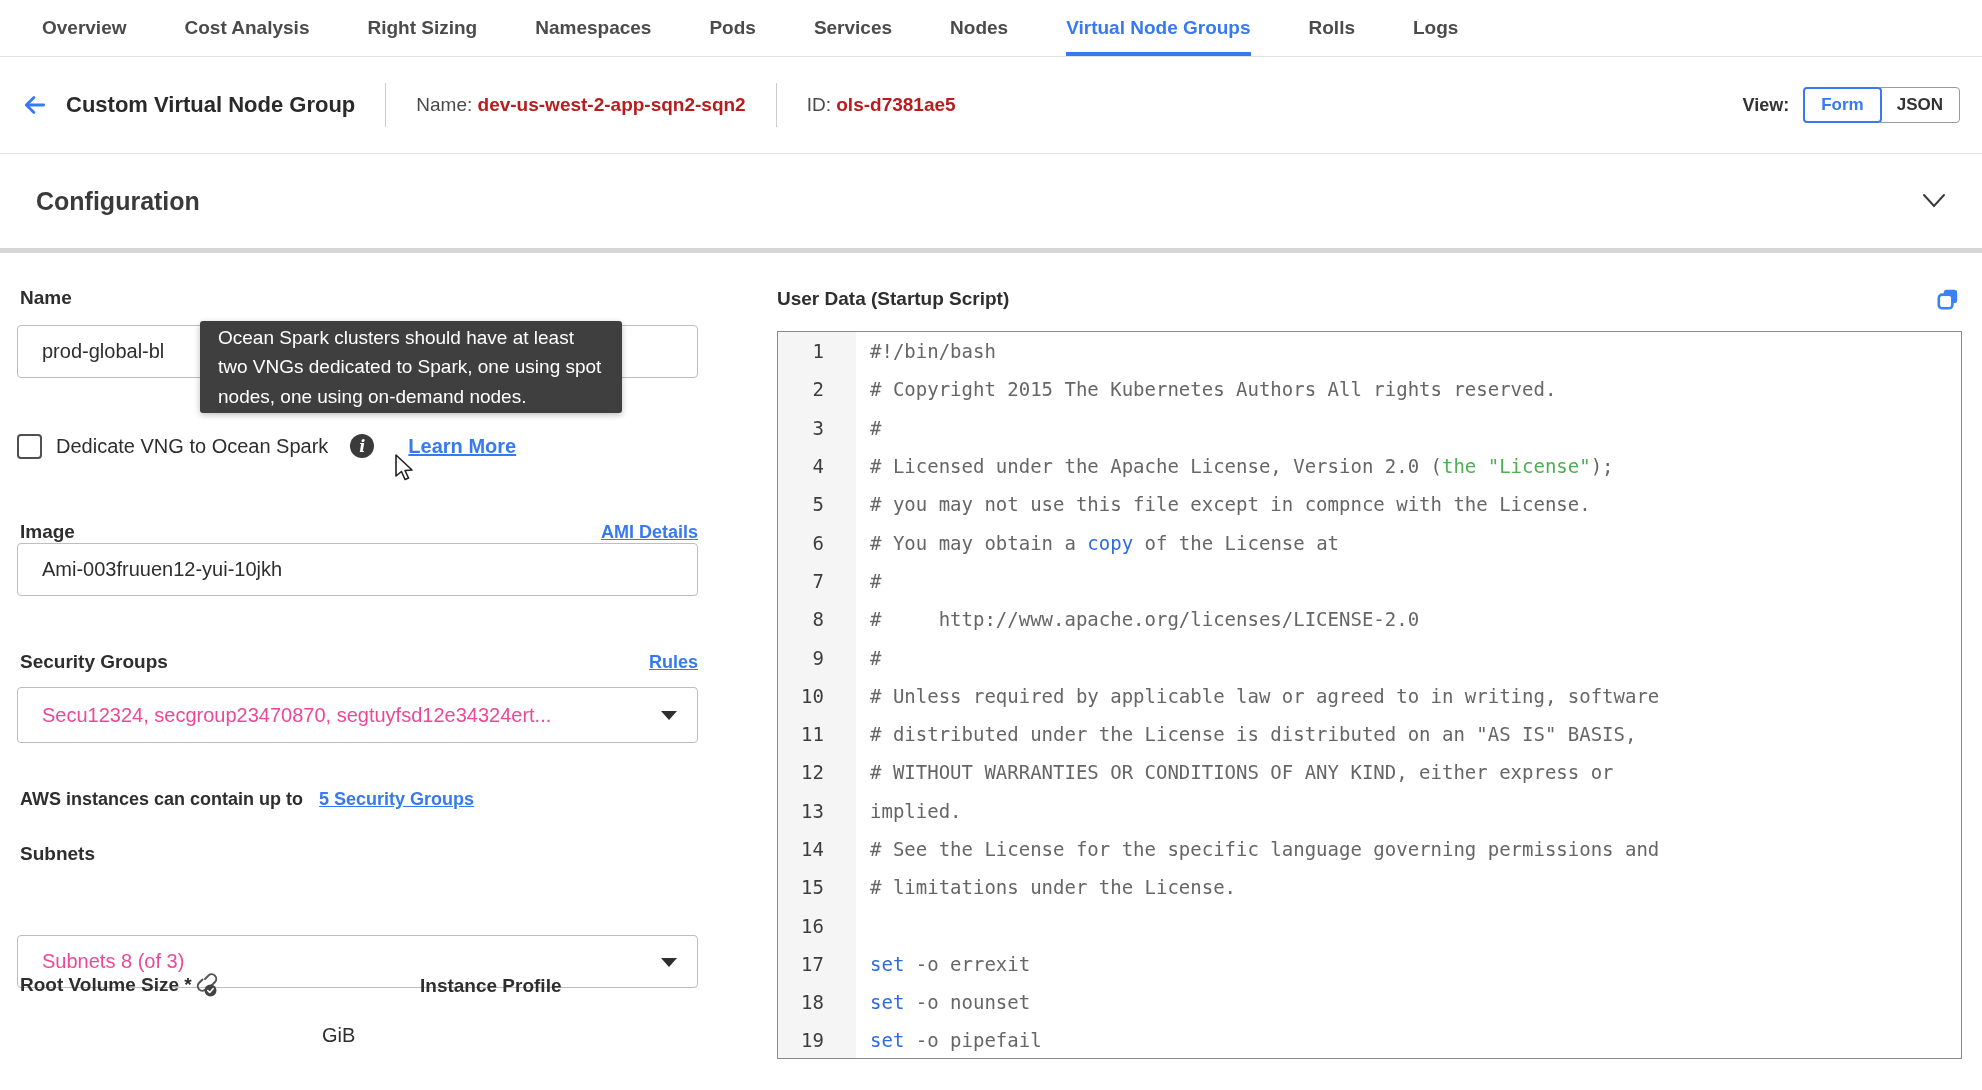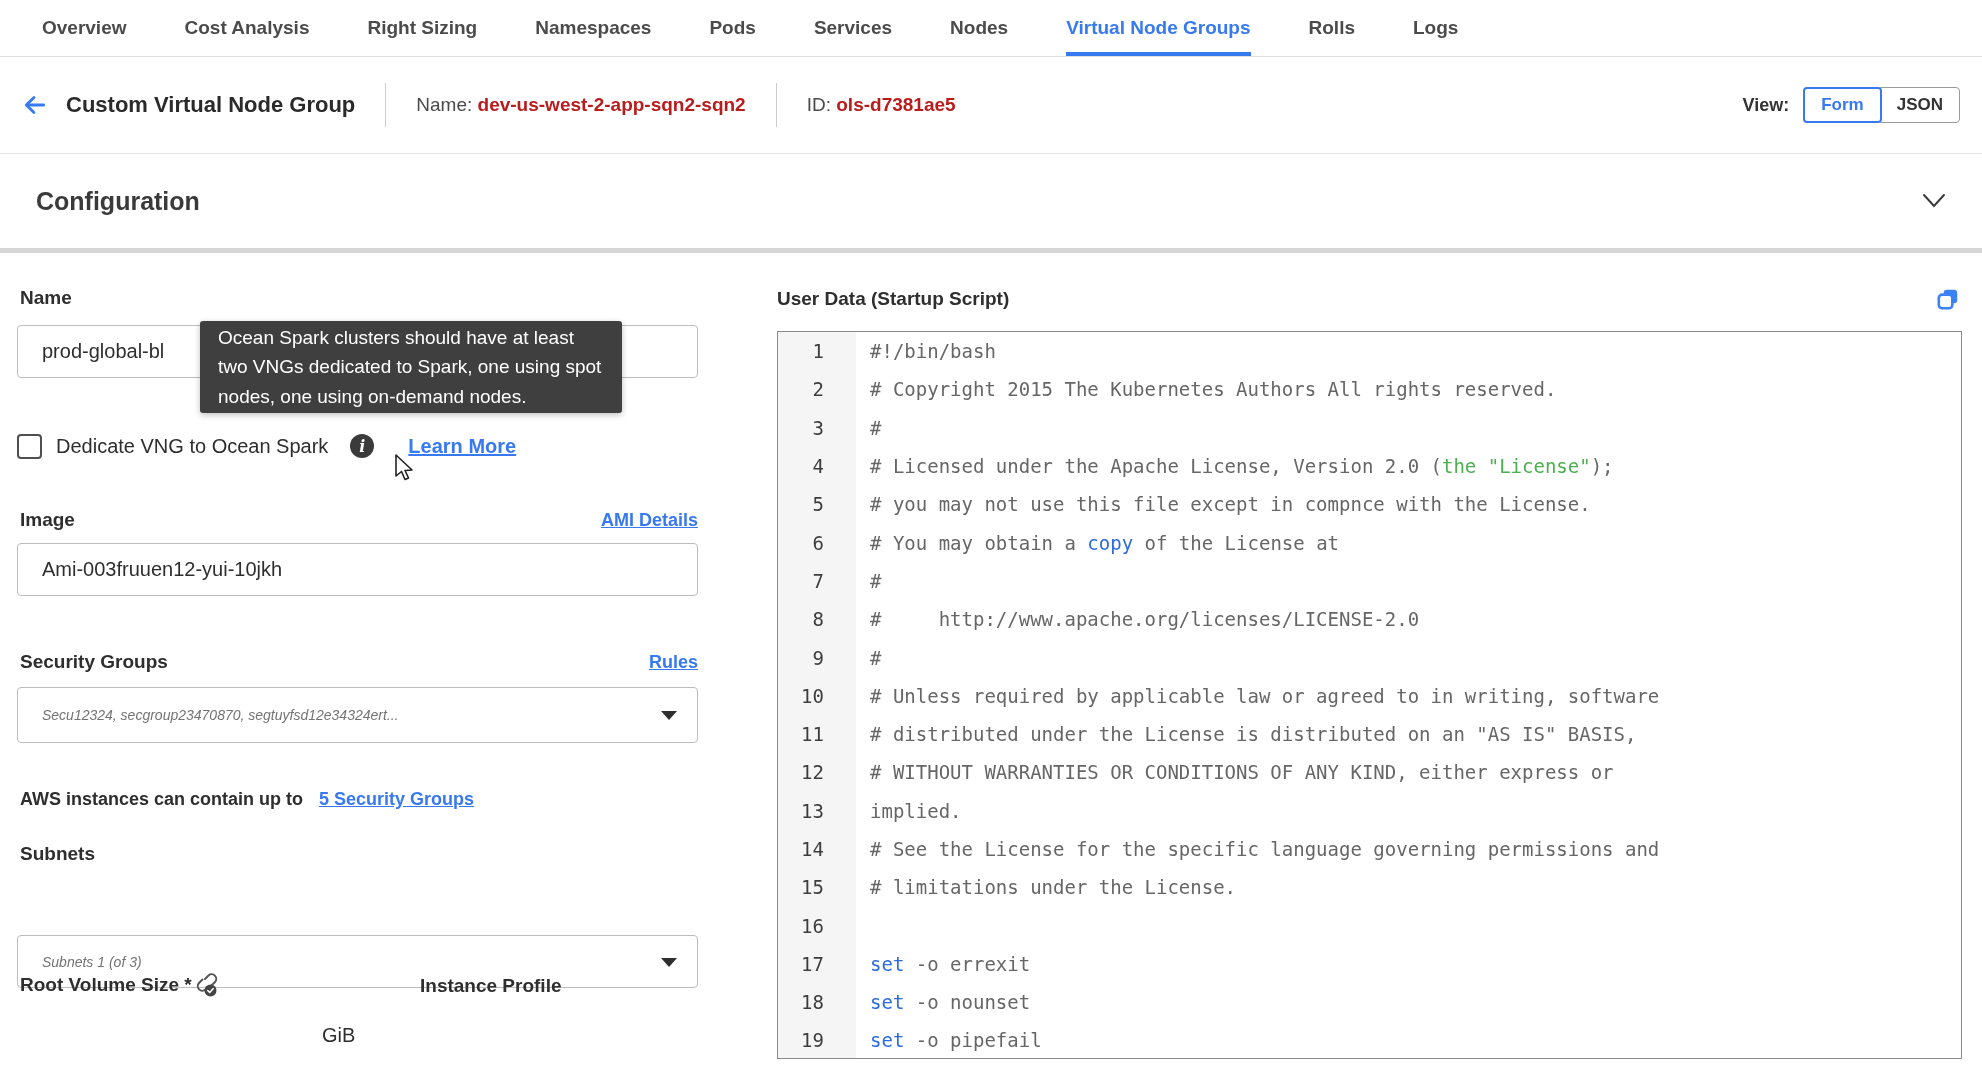--- a/index.html
+++ b/index.html
@@ -60,22 +60,22 @@
   .abs{position:absolute;}
   .fld-label{font-size:19px;font-weight:600;color:#2e2e2e;}
   .label-row{display:flex;justify-content:space-between;align-items:flex-end;}
   .link{font-size:18px;font-weight:600;color:var(--accent);text-decoration:underline;cursor:pointer;white-space:nowrap;}
   .text-input{
     height:53px;border:1px solid var(--border-input);border-radius:4px;background:#fff;
     display:flex;align-items:center;padding:0 24px;font-size:20px;color:#2e2e2e;
   }
   .select{
     height:53px;border:1px solid var(--border-input);border-radius:4px;background:#fff;
-    display:flex;align-items:center;padding:0 52px 0 24px;font-size:14px;color:#737373;
-    position:relative;cursor:pointer;font-style:italic;
+    display:flex;align-items:center;padding:0 52px 0 24px;font-size:20px;color:#ec4899;
+    position:relative;cursor:pointer;
   }
   .select .caret{
     position:absolute;right:20px;top:50%;margin-top:-4px;width:0;height:0;
     border-left:8px solid transparent;border-right:8px solid transparent;border-top:9px solid #2e2e2e;
   }
   .ellip{overflow:hidden;text-overflow:ellipsis;white-space:nowrap;}
   
   .tooltip{
     width:422px;background:var(--tooltip-bg);color:#fff;border-radius:3px;
     padding:2px 18px;font-size:19px;line-height:1.55;z-index:5;
@@ -174,21 +174,21 @@
     <span class="check-label">Dedicate VNG to Ocean Spark</span>
     <span class="info-icon">i</span>
     <span class="link" style="font-size:20px;margin-left:20px;">Learn More</span>
   </div>
   <div class="abs" style="left:392px;top:200px;z-index:6;">
     <svg width="26" height="30" viewBox="0 0 26 30">
       <path d="M4 2 L4 23 L9.5 18.5 L13 26.5 L16.5 25 L13 17.5 L20 17 Z" fill="#fff" stroke="#222" stroke-width="1.6" stroke-linejoin="round"></path>
     </svg>
   </div>
 
-  <div class="abs label-row" style="left:20px;top:256px;width:678px;">
+  <div class="abs label-row" style="left:20px;top:268px;width:678px;">
     <span class="fld-label">Image</span>
     <span class="link">AMI Details</span>
   </div>
   <div class="abs text-input" style="left:17px;top:290px;width:681px;">
     <span>Ami-003fruuen12-yui-10jkh</span>
   </div>
 
   <div class="abs label-row" style="left:20px;top:398px;width:678px;">
     <span class="fld-label">Security Groups</span>
     <span class="link">Rules</span>
@@ -197,21 +197,21 @@
     <span class="ellip">Secu12324, secgroup23470870, segtuyfsd12e34324ert...</span>
     <span class="caret"></span>
   </div>
   <div class="abs helper-row" style="left:20px;top:536px;text-align:center;">
     <span class="helper-text">AWS instances can contain up to</span>
     <span class="link">5 Security Groups</span>
   </div>
 
   <div class="abs fld-label" style="left:20px;top:590px;">Subnets</div>
   <div class="abs select" style="left:17px;top:626px;width:681px;">
-    <span>Subnets 1 (of 3)</span>
+    <span>Subnets 8 (of 3)</span>
     <span class="caret"></span>
   </div>
 
   <div class="abs" style="left:20px;top:718px;display:flex;align-items:center;gap:0;">
     <span class="fld-label">Root Volume Size *</span>
     <span>
       <svg width="27" height="27" viewBox="0 0 27 27" fill="none">
         <path d="M10.5 14.5 L7 18 a4.6 4.6 0 0 0 6.5 6.5 l3.5-3.5" transform="translate(0,-6)" stroke="#555" stroke-width="2" stroke-linecap="round"></path>
         <path d="M13 12 l3.5-3.5 A4.6 4.6 0 0 1 23 15 l-3.5 3.5" transform="translate(0,-4)" stroke="#555" stroke-width="2" stroke-linecap="round"></path>
         <circle cx="18.5" cy="19.5" r="6" fill="#444"></circle>

